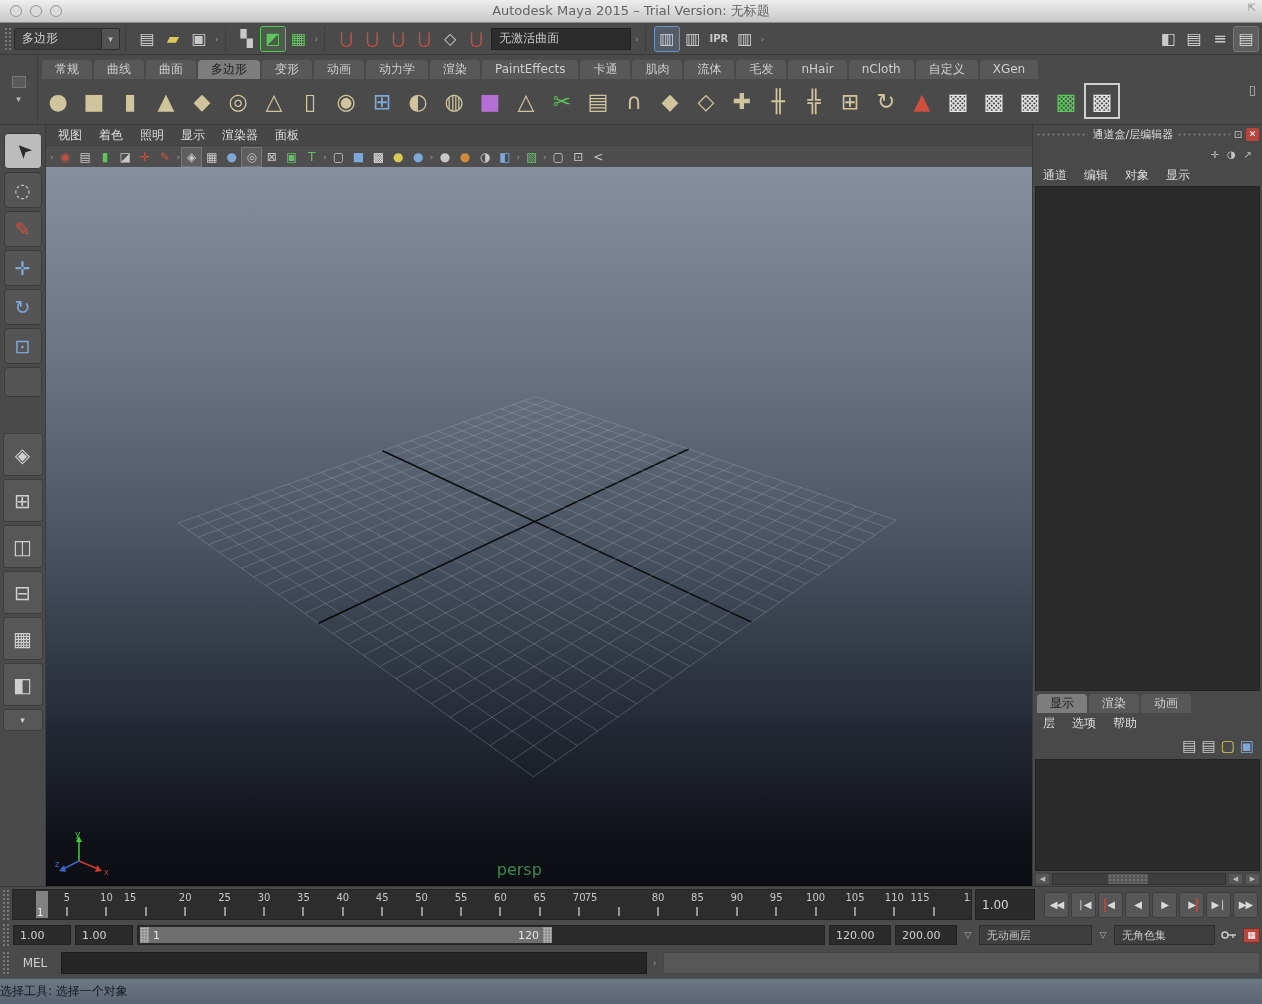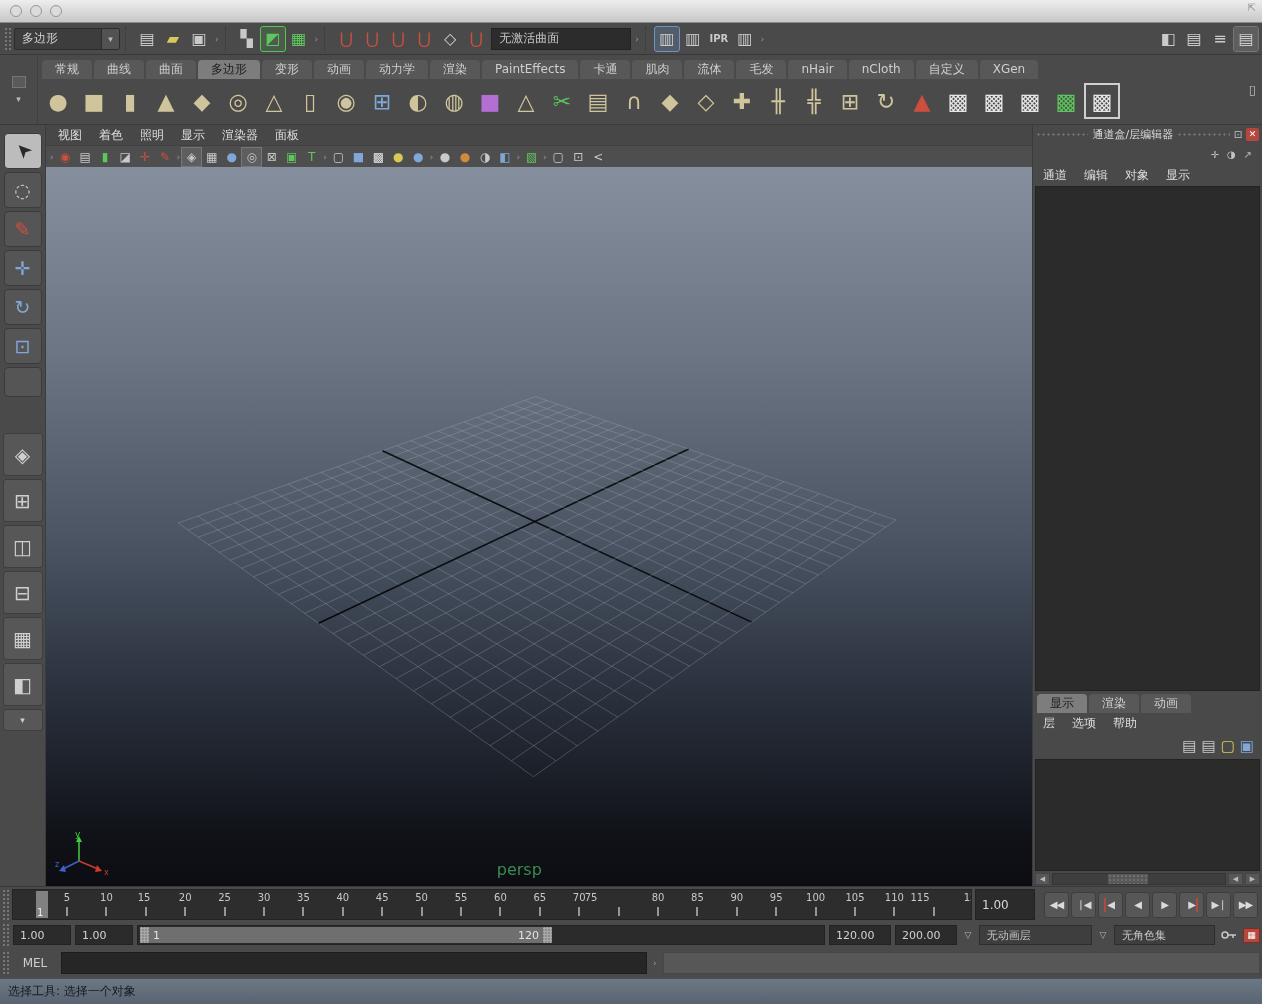--- a/index.html
+++ b/index.html
@@ -118,33 +118,34 @@
   .combo { height:20px; background:#3e3e3e; border:1px solid #2d2d2d; display:flex; align-items:center; padding-left:7px; font-size:11px; color:#c4c4c4; }
   .combo.w1 { width:114px; } .combo.w2 { width:102px; }
   .mini-icon { width:20px; height:18px; display:flex; align-items:center; justify-content:center; }
   .charred { width:17px; height:15px; background:#b5473f; color:#fff; font-size:9px; display:flex; align-items:center; justify-content:center; border:1px solid #7e2c27; }
 
   
   .melrow { height:30px; flex:0 0 30px; display:flex; align-items:center; gap:5px; padding:0 2px; background:#4a4a4a; }
   .mel-label { width:42px; text-align:center; color:#cfcfcf; }
   .mel-input { width:586px; flex:0 0 586px; height:22px; background:#262626; border:1px solid #1d1d1d; }
   .mel-output { flex:1; height:22px; background:#575757; border:1px solid #474747; }
-  .helpline { height:26px; flex:0 0 26px; background:linear-gradient(#6d7885,#596371); border-top:1px solid #49525e; display:flex; align-items:center; padding-left:8px; color:#151a22; font-size:12px; }
+  .helpline { height:26px; flex:0 0 26px; background:linear-gradient(#6d7885,#596371); border-top:1px solid #49525e; display:flex; align-items:center; padding-left:0; color:#151a22; font-size:12px; }
 </style>
 </head>
 <body>
 
 <div class="app">
 
   <div class="titlebar">
     <div class="lights">
       <span class="light"></span>
       <span class="light"></span>
       <span class="light"></span>
     </div>
+    <div class="win-title">Autodesk Maya 2015 – Trial Version: 无标题</div>
     <span class="resize-glyph">⇱</span>
   </div>
 
   <div class="statusline">
     <div class="drag-handle"></div>
     <div class="dropdown">
       <span class="dd-text">多边形</span>
       <span class="dd-btn">▾</span>
     </div>
     <div class="sep"></div>
@@ -642,21 +643,21 @@
 
   <div class="timerow">
     <div class="drag-handle"></div>
     <div class="ruler" id="ruler">
       <div class="marker"></div>
       <span class="cur-frame">1</span>
     <span class="tnum" style="left: 54px;">5</span>
         <span class="tick" style="left: 54px;"></span>
         <span class="tnum" style="left: 93.4px;">10</span>
         <span class="tick" style="left: 93.4px;"></span>
-        <span class="tnum" style="left: 131px;">15</span>
+        <span class="tnum" style="left: 117px;">15</span>
         <span class="tick" style="left: 132.8px;"></span>
         <span class="tnum" style="left: 172.2px;">20</span>
         <span class="tick" style="left: 172.2px;"></span>
         <span class="tnum" style="left: 211.6px;">25</span>
         <span class="tick" style="left: 211.6px;"></span>
         <span class="tnum" style="left: 251px;">30</span>
         <span class="tick" style="left: 251px;"></span>
         <span class="tnum" style="left: 290.4px;">35</span>
         <span class="tick" style="left: 290.4px;"></span>
         <span class="tnum" style="left: 329.8px;">40</span>

